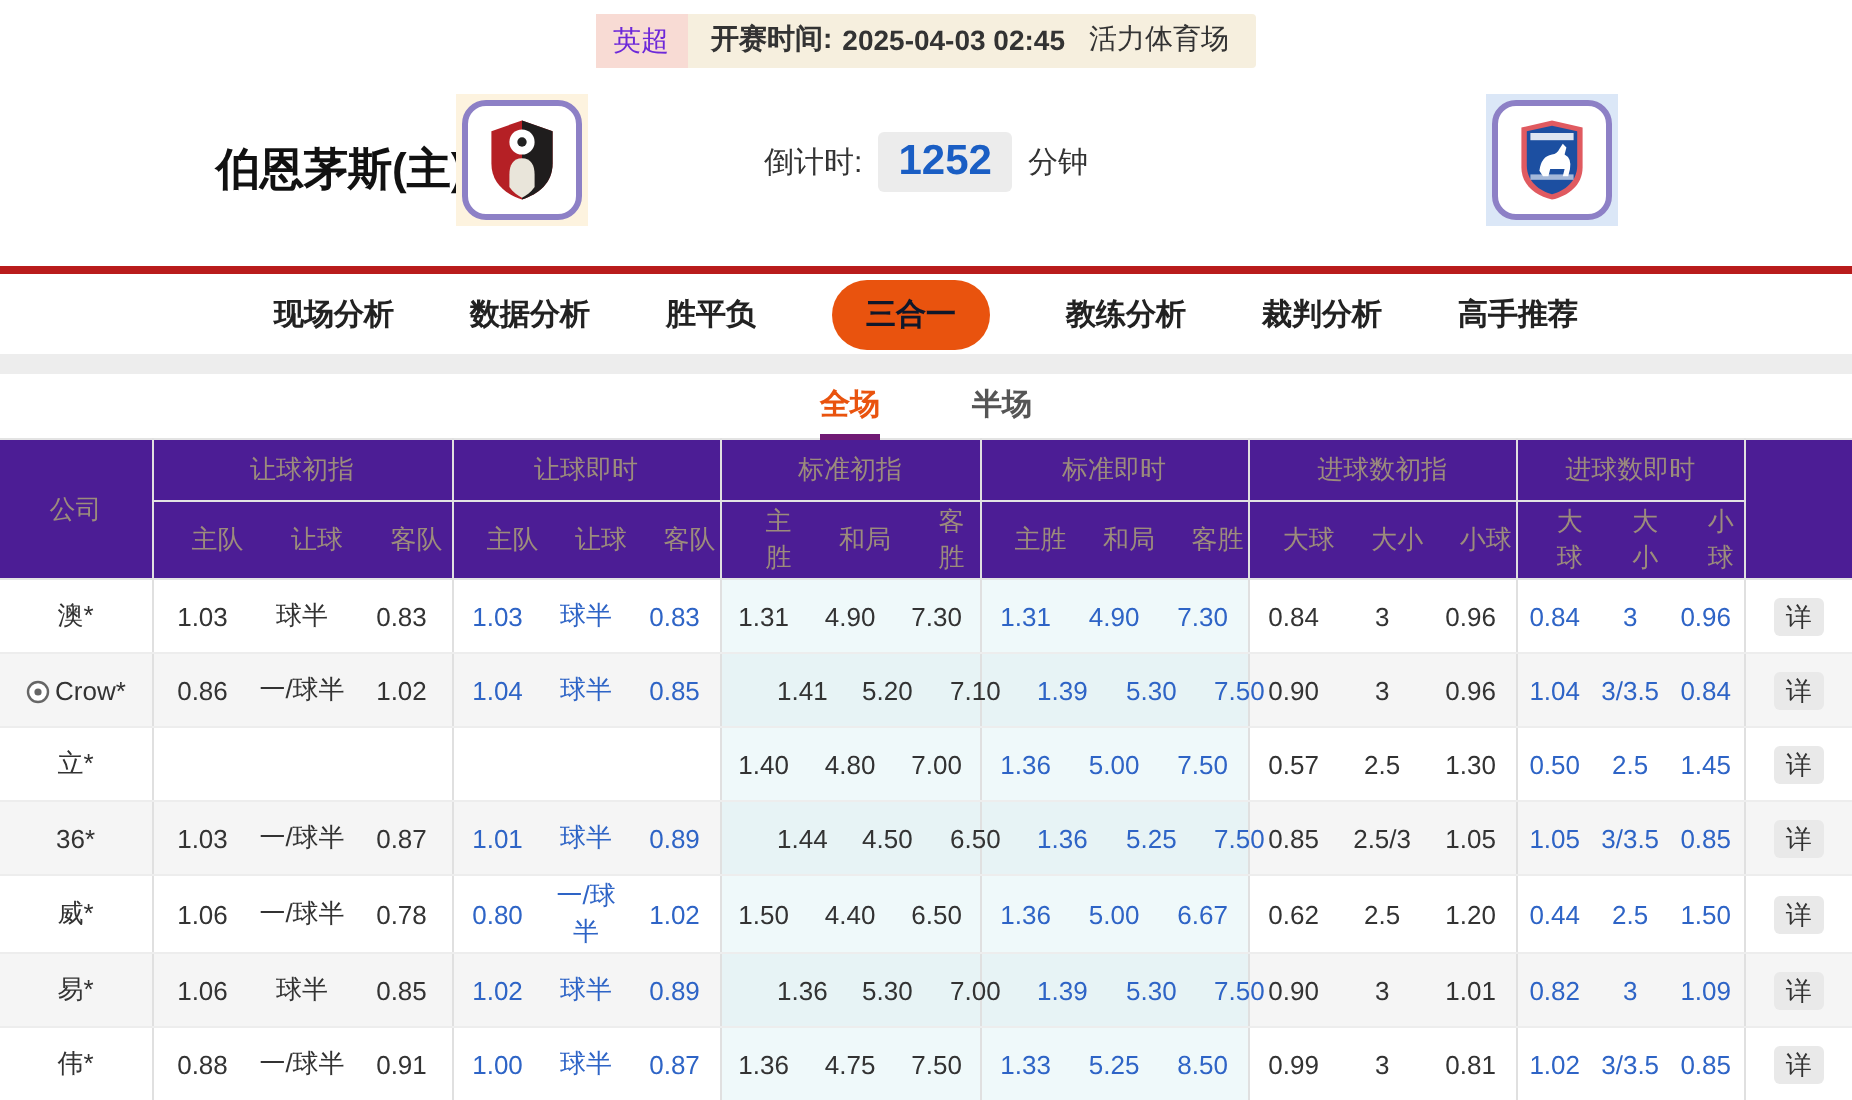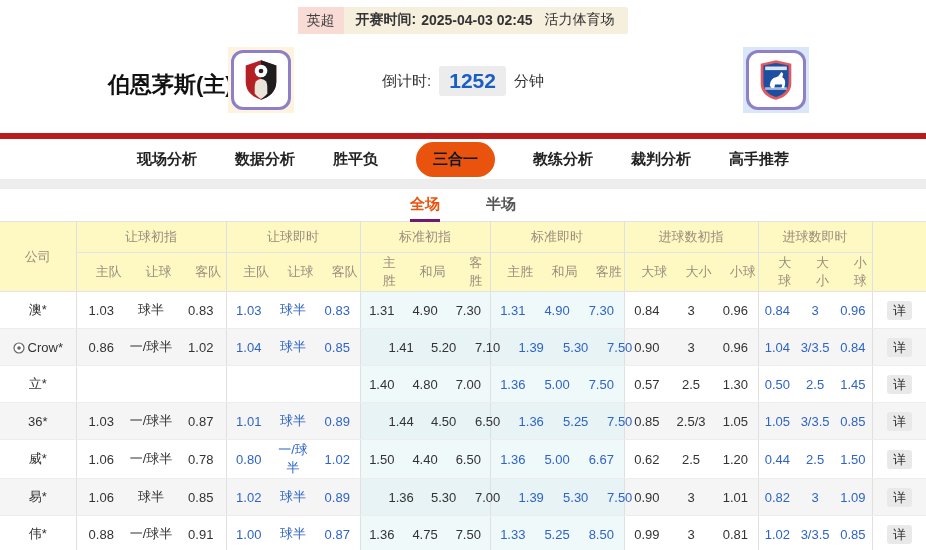--- a/index.html
+++ b/index.html
@@ -3,47 +3,47 @@
 <meta charset="utf-8">
 <style>
   html,body{margin:0;padding:0;}
   body{
     width:926px;height:550px;overflow:hidden;background:#fff;
     font-family:"Liberation Sans","DejaVu Sans",sans-serif;color:#333;
   }
   
   .top-strip{height:40px;display:flex;justify-content:center;align-items:center;background:#fff;}
   .kickoff-box{display:flex;align-items:center;height:27px;background:#f6efde;border-radius:2px;padding-right:14px;font-size:14px;}
-  .league-badge{height:27px;line-height:27px;padding:0 9px;background:#f8dbd4;color:#404040;font-size:14px;}
+  .league-badge{height:27px;line-height:27px;padding:0 9px;background:#f8dbd4;color:#6d28d9;font-size:14px;}
   .kickoff-label{font-weight:bold;margin-left:12px;}
   .kickoff-time{font-weight:bold;margin-left:5px;}
   .venue{margin-left:12px;color:#333;}
   
   .match-header{position:relative;height:93px;background:#fff;}
   .team-name{position:absolute;top:30px;font-size:22px;font-weight:bold;color:#111;white-space:nowrap;}
   .home-name{left:108px;}
   .away-name{left:806px;}
   .logo-box{position:absolute;top:7px;width:66px;height:66px;display:flex;align-items:center;justify-content:center;}
   .logo-box.home{left:228px;background:#fdf3df;}
   .logo-box.away{left:743px;background:#dbe7f7;}
   .logo-inner{width:54px;height:54px;background:#fff;border:3px solid #8d80c6;border-radius:12px;display:flex;align-items:center;justify-content:center;}
   .countdown{position:absolute;left:0;right:0;top:26px;display:flex;justify-content:center;align-items:center;font-size:15px;color:#333;}
   .cd-value{background:#ececec;border-radius:3px;padding:3px 10px;margin:0 8px;color:#1a5ec4;font-size:21px;font-weight:bold;}
   
-  .nav-bar{height:40px;border-top:6px solid #b91c1c;display:flex;justify-content:center;align-items:center;gap:38px;background:#fff;}
+  .nav-bar{height:40px;border-top:4px solid #b91c1c;display:flex;justify-content:center;align-items:center;gap:38px;background:#fff;}
   .nav-tab{font-size:15px;font-weight:bold;color:#222;cursor:pointer;white-space:nowrap;}
   .nav-tab.active{background:#e9530e;color:#0f172a;padding:8px 17px;border-radius:19px;}
   .divider-strip{height:10px;background:#ededed;}
   
   .period-tabs{height:32px;display:flex;justify-content:center;align-items:flex-start;gap:46px;background:#fff;padding-top:6px;box-sizing:border-box;}
   .period-tab{font-size:15px;font-weight:bold;color:#555;padding-bottom:5px;cursor:pointer;}
   .period-tab.active{color:#e9530e;border-bottom:3px solid #701a75;}
   
   table{width:926px;border-collapse:collapse;table-layout:fixed;font-size:13px;border-top:1px solid #e3e3e3;}
-  thead th{background:#fef9c3;color:#9c8c7c;font-weight:normal;font-size:13px;border-bottom:1px solid #e3e3e3;margin-top:47px;}
+  thead th{background:#4c1d95;color:#9c8c7c;font-weight:normal;font-size:13px;border-bottom:1px solid #e3e3e3;margin-top:47px;}
   thead tr.group-row th{height:28px;}
   thead tr.sub-row th{height:26px;padding-left:16px;}
   td{height:34px;text-align:center;border-bottom:1px solid #ededed;color:#333;}
   th{text-align:center;}
   .group-start{border-left:1px solid #e0e0e0;}
   .detail-col{border-left:1px solid #e0e0e0;}
   td.std{background:#eff9fa;}
   tr.even td{background:#f5f5f5;}
   tr.even td.std{background:#e7f3f5;padding-left:28px;}
   td.live{color:#2e64c6;}

